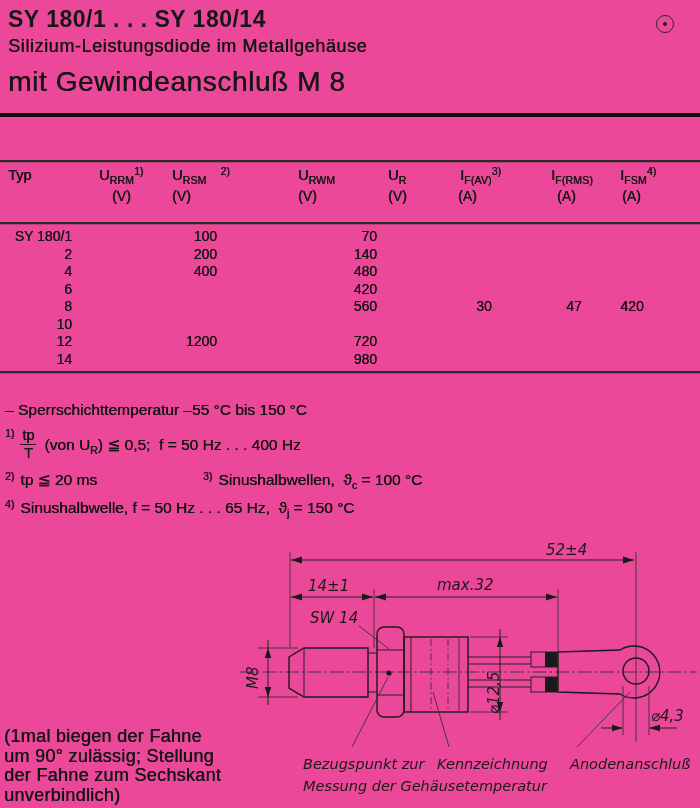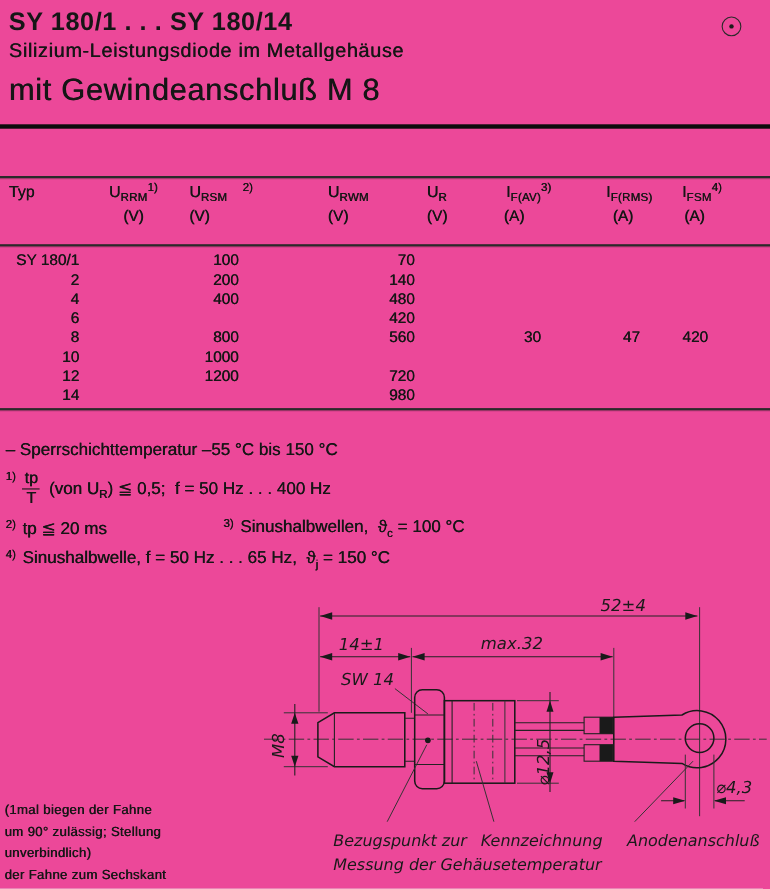--- a/index.html
+++ b/index.html
@@ -45,21 +45,21 @@
   .note { position:absolute; left:5px; font-size:15.5px; white-space:pre; text-shadow:0.35px 0 0 currentColor; }
   .nsup { font-size:10.5px; position:relative; top:-5px; margin-right:6px; }
   .nsub { font-size:10.5px; position:relative; top:4px; }
   .n-flex { display:flex; align-items:center; }
   .n-flex .nsup { align-self:flex-start; top:-1px; }
   .frac { display:inline-block; text-align:center; margin-right:8px; font-size:14.5px; line-height:1.05; }
   .frac .num { display:block; border-bottom:1.4px solid #161616; padding:0 2px 1px; }
   .frac .den { display:block; padding-top:1px; }
 
   
-  .footnote { position:absolute; left:4px; top:727px; font-size:12px; line-height:19.5px; letter-spacing:0.3px; text-shadow:0.45px 0 0 currentColor; }
+  .footnote { position:absolute; left:4px; top:727px; font-size:18px; line-height:19.5px; letter-spacing:0.3px; text-shadow:0.45px 0 0 currentColor; }
 
   
   .drawing { position:absolute; left:230px; top:535px; width:470px; height:273px; }
   .drawing text { font-family:"DejaVu Sans", sans-serif; fill:#1a1a1a; }
   .dimtxt { font-size:15px; font-style:italic; }
   .lbltxt { font-size:14.5px; font-style:italic; }
   .ln  { stroke:#222; stroke-width:1; fill:none; }
   .lnb { stroke:#1a1a1a; stroke-width:1.4; fill:none; }
   .thin{ stroke:#333; stroke-width:0.9; fill:none; }
   .arr { fill:#1a1a1a; stroke:none; }
@@ -112,26 +112,24 @@
       <span class="td td-typ">4</span>
       <span class="td td-v">400</span>
       <span class="td td-vw">480</span>
     </div>
   <div class="tr" style="top:280.5px">
       <span class="td td-typ">6</span>
       <span class="td td-vw">420</span>
     </div>
   <div class="tr" style="top:298px">
       <span class="td td-typ">8</span>
-      <span class="td td-v">800</span>
       <span class="td td-vw">560</span>
     </div>
   <div class="tr" style="top:315.5px">
       <span class="td td-typ">10</span>
-      <span class="td td-v">1000</span>
     </div>
   <div class="tr" style="top:333px">
       <span class="td td-typ">12</span>
       <span class="td td-v">1200</span>
       <span class="td td-vw">720</span>
     </div>
   <div class="tr" style="top:350.5px">
       <span class="td td-typ">14</span>
       <span class="td td-vw">980</span>
     </div>
@@ -237,17 +235,17 @@
 
     <text class="lbltxt" x="303" y="769">Bezugspunkt zur</text>
     <text class="lbltxt" x="303" y="791">Messung der Gehäusetemperatur</text>
     <text class="lbltxt" x="437" y="769">Kennzeichnung</text>
     <text class="lbltxt" x="570" y="769">Anodenanschluß</text>
   </svg>
 
   <div class="footnote">
     <div>(1mal biegen der Fahne</div>
     <div>um 90° zulässig; Stellung</div>
+    <div>der Fahne zum Sechskant</div>
     <div>unverbindlich)</div>
-    <div>der Fahne zum Sechskant</div>
   </div>
 
 </div>
 
 </body></html>

